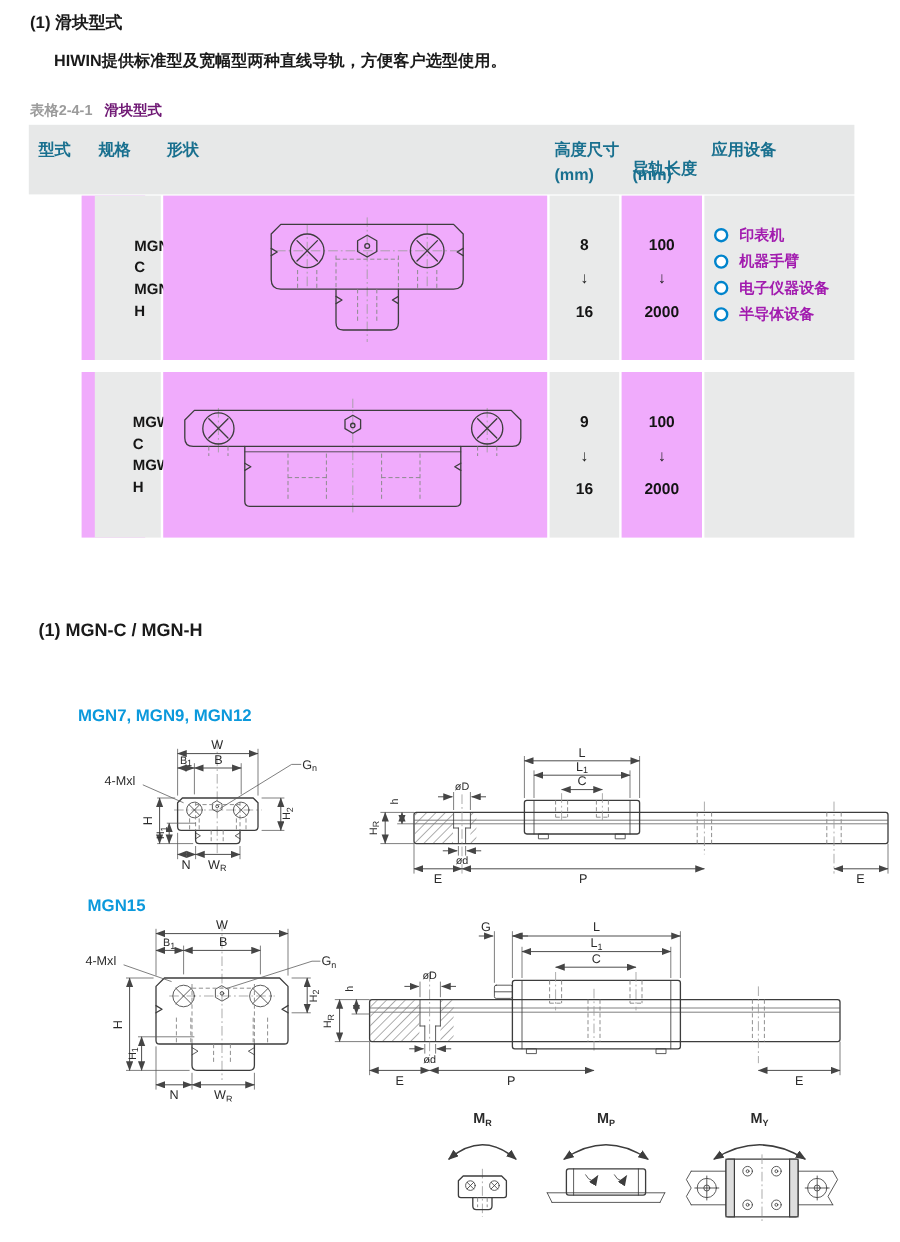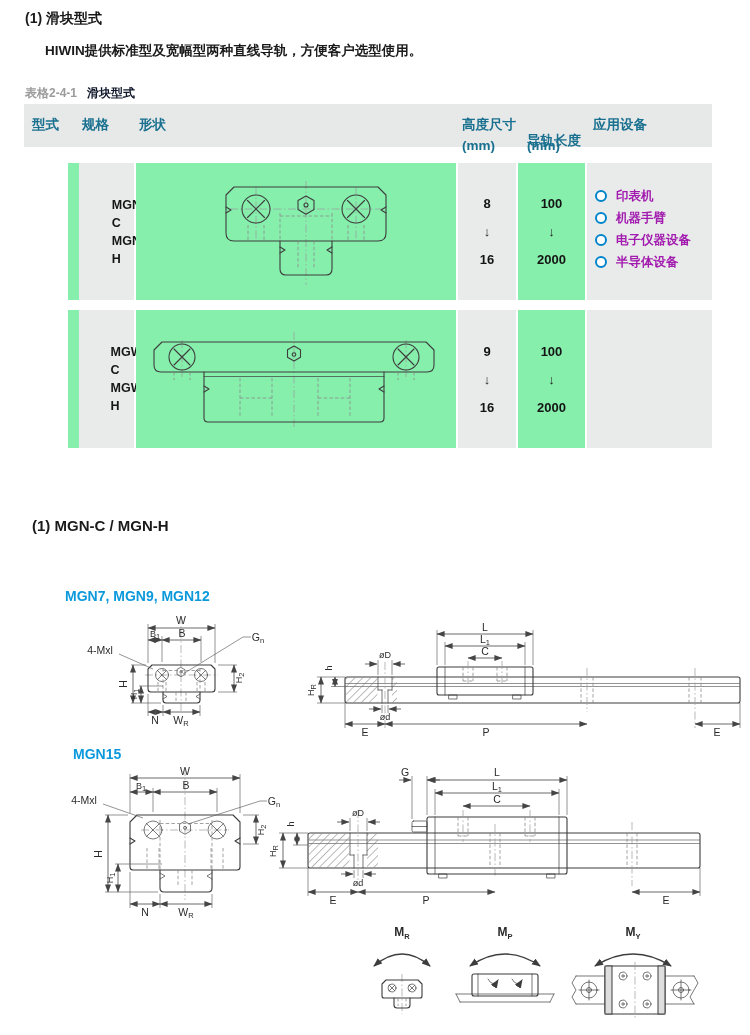--- a/index.html
+++ b/index.html
@@ -2,32 +2,32 @@
 <html><head>
 <meta charset="utf-8">
 <style>
   html,body{margin:0;padding:0;background:#fff;}
   body{font-family:"Liberation Sans","DejaVu Sans",sans-serif;color:#1a1a1a;}
   .page{position:relative;width:750px;height:1035px;background:#fff;overflow:hidden;}
   .abs{position:absolute;}
   .h1{font-size:14px;font-weight:bold;}
   .intro{font-size:13.5px;font-weight:600;padding-left:20px;}
   .cap-label{font-size:12px;color:#9b9b9b;font-weight:600;}
-  .cap-title{font-size:12px;font-weight:bold;margin-left:10px;color:#0f172a;text-align:center;}
+  .cap-title{font-size:12px;font-weight:bold;margin-left:10px;color:#701a75;text-align:center;}
   .h2{font-size:18px;font-weight:bold;}
   .h2 .num{margin-right:12px;}
   .h3{font-size:15px;font-weight:bold;}
   .figlabel{font-size:14px;font-weight:bold;color:#0b99dc;}
   
   .tbl{position:absolute;left:24px;top:104px;width:688px;height:344px;}
-  .thead{position:absolute;left:0;top:0;width:688px;height:43px;background:#e7e8e8;}
+  .thead{position:absolute;left:0;top:0;width:688px;height:58px;background:#e7e8e8;}
   .th{position:absolute;font-size:13.5px;font-weight:bold;color:#19708f;white-space:nowrap;}
   .row{position:absolute;left:0;width:688px;}
   .cell{position:absolute;top:0;height:100%;}
-  .bg-d{background:#86efac;}
+  .bg-d{background:#f0abfc;}
   .bg-l{background:#e9eaea;}
   .vtext{writing-mode:vertical-rl;text-orientation:upright;font-size:14px;font-weight:600;letter-spacing:3px;color:#1f1f1f;}
   .spec{font-size:12.5px;font-weight:bold;line-height:18px;color:#161616;}
   .vals{display:flex;flex-direction:column;align-items:center;justify-content:center;height:100%;gap:13px;}
   .val{font-size:13px;font-weight:bold;color:#141414;}
   .arr{font-size:13px;font-weight:normal;color:#222;}
   .apps{list-style:none;margin:0;padding:22px 0 0 8px;}
   .apps li{display:flex;align-items:center;gap:9px;height:22px;}
   .blt{width:8px;height:8px;border:2.5px solid #0084cc;border-radius:50%;background:#fff;flex:0 0 auto;}
   .app-t{font-size:12.5px;font-weight:bold;color:#a21caf;}

